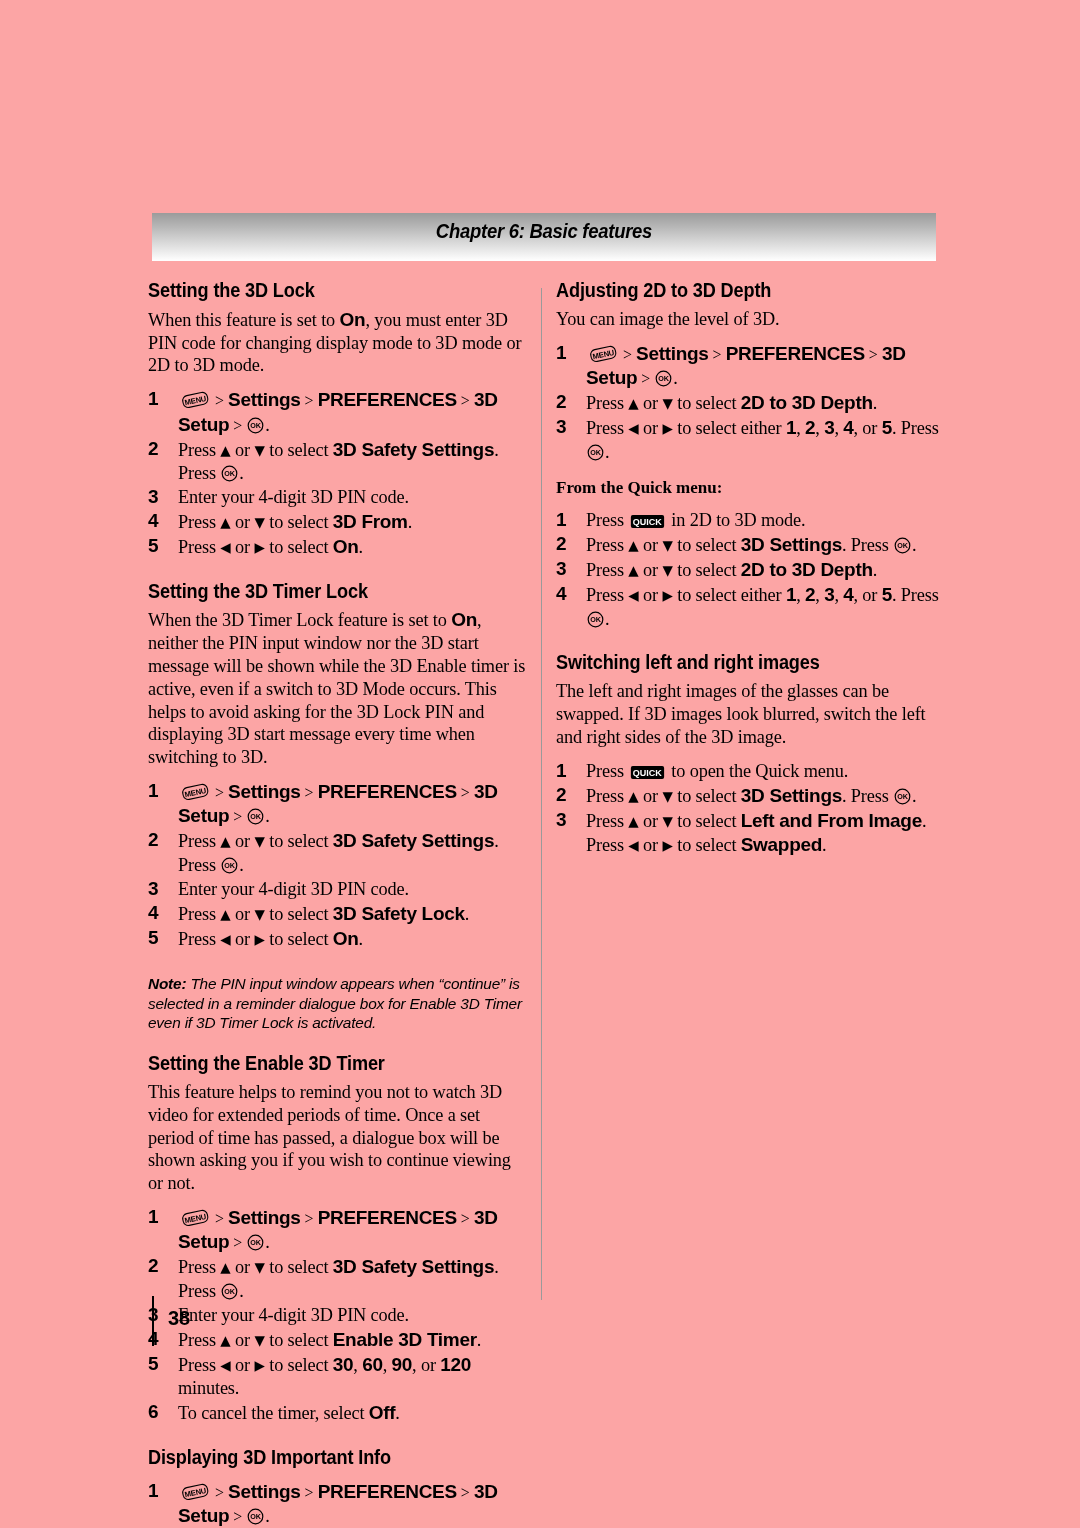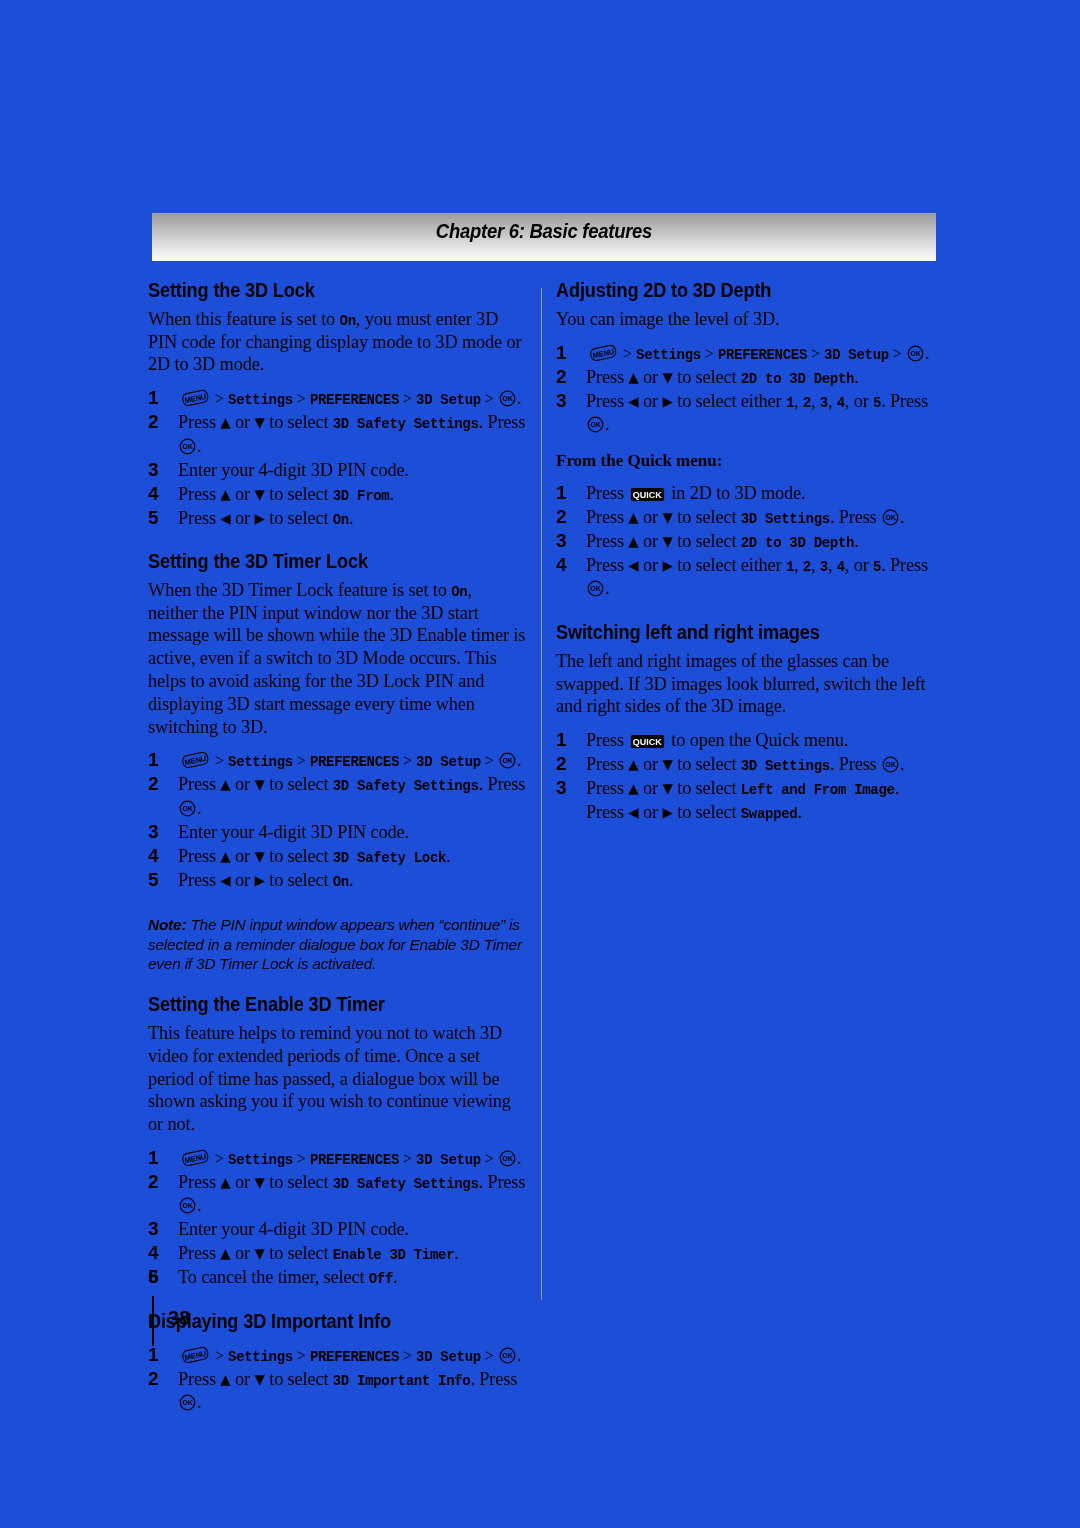--- a/index.html
+++ b/index.html
@@ -4,21 +4,21 @@
 <style>
   html, body {
     margin: 0;
     padding: 0;
     background: #ffffff;
   }
   .page {
     position: relative;
     width: 1080px;
     height: 1528px;
-    background: #1d4ed8;
+    background: #fca5a5;
     overflow: hidden;
     font-family: "Liberation Serif", "DejaVu Serif", serif;
     color: #000000;
   }
 
   
   .header-bar {
     position: absolute;
     left: 152px;
     top: 213px;
@@ -80,23 +80,23 @@
     letter-spacing: -0.12px;
     text-align: left;
   }
   p.subhead {
     margin: 14px 0 2px 0;
     font-size: 17px;
     font-weight: bold;
     line-height: 1.2;
   }
   .b {
-    font-family: Liberation Mono, monospace;
-    font-weight: bold;
-    font-size: 14px;
+    font-family: Liberation Sans, sans-serif;
+    font-weight: bold;
+    font-size: 19px;
     letter-spacing: -0.3px;
   }
 
   
   ol.steps {
     list-style: none;
     margin: 11px 0 0 0;
     padding: 0;
   }
   ol.steps li {
@@ -267,21 +267,21 @@
                 </svg></span><span class="gt"> &gt; </span><span class="b">Settings</span><span class="gt"> &gt; </span><span class="b">PREFERENCES</span><span class="gt"> &gt; </span><span class="b">3D Setup</span><span class="gt"> &gt; </span><span class="icon-ok"><svg width="17" height="17" viewBox="0 0 17 17">
                   <circle cx="8.5" cy="8.5" r="7.3" fill="none" stroke="#000" stroke-width="1.2"></circle>
                   <text x="8.5" y="11.4" font-family="Liberation Sans, sans-serif" font-size="7.2" font-weight="bold" text-anchor="middle" fill="#000">OK</text>
                 </svg></span>.</span></li>
           <li><span class="num">2</span><span>Press <span class="arr">▲</span> or <span class="arr">▼</span> to select <span class="b">3D Safety Settings</span>. Press <span class="icon-ok"><svg width="17" height="17" viewBox="0 0 17 17">
                   <circle cx="8.5" cy="8.5" r="7.3" fill="none" stroke="#000" stroke-width="1.2"></circle>
                   <text x="8.5" y="11.4" font-family="Liberation Sans, sans-serif" font-size="7.2" font-weight="bold" text-anchor="middle" fill="#000">OK</text>
                 </svg></span>.</span></li>
           <li><span class="num">3</span><span>Enter your 4-digit 3D PIN code.</span></li>
           <li><span class="num">4</span><span>Press <span class="arr">▲</span> or <span class="arr">▼</span> to select <span class="b">Enable 3D Timer</span>.</span></li>
-          <li><span class="num">5</span></li>
+          <li><span class="num">5</span><span>Press <span class="arr">◀</span> or <span class="arr">▶</span> to select <span class="b">30</span>, <span class="b">60</span>, <span class="b">90</span>, or <span class="b">120</span> minutes.</span></li>
           <li><span class="num">6</span><span>To cancel the timer, select <span class="b">Off</span>.</span></li>
         </ol>
       </div>
       <div class="sec">
         <h2 class="sec-head">Displaying 3D Important Info</h2>
         <ol class="steps">
           <li><span class="num">1</span><span><span class="icon-menu"><svg width="32" height="20" viewBox="0 0 32 20">
                   <g transform="rotate(-12 16 11)">
                     <rect x="4" y="4" width="25" height="12" rx="5" ry="5" fill="none" stroke="#000" stroke-width="1.1"></rect>
                     <text x="16.5" y="13.2" font-family="Liberation Sans, sans-serif" font-size="7.6" font-weight="bold" text-anchor="middle" fill="#000">MENU</text>

